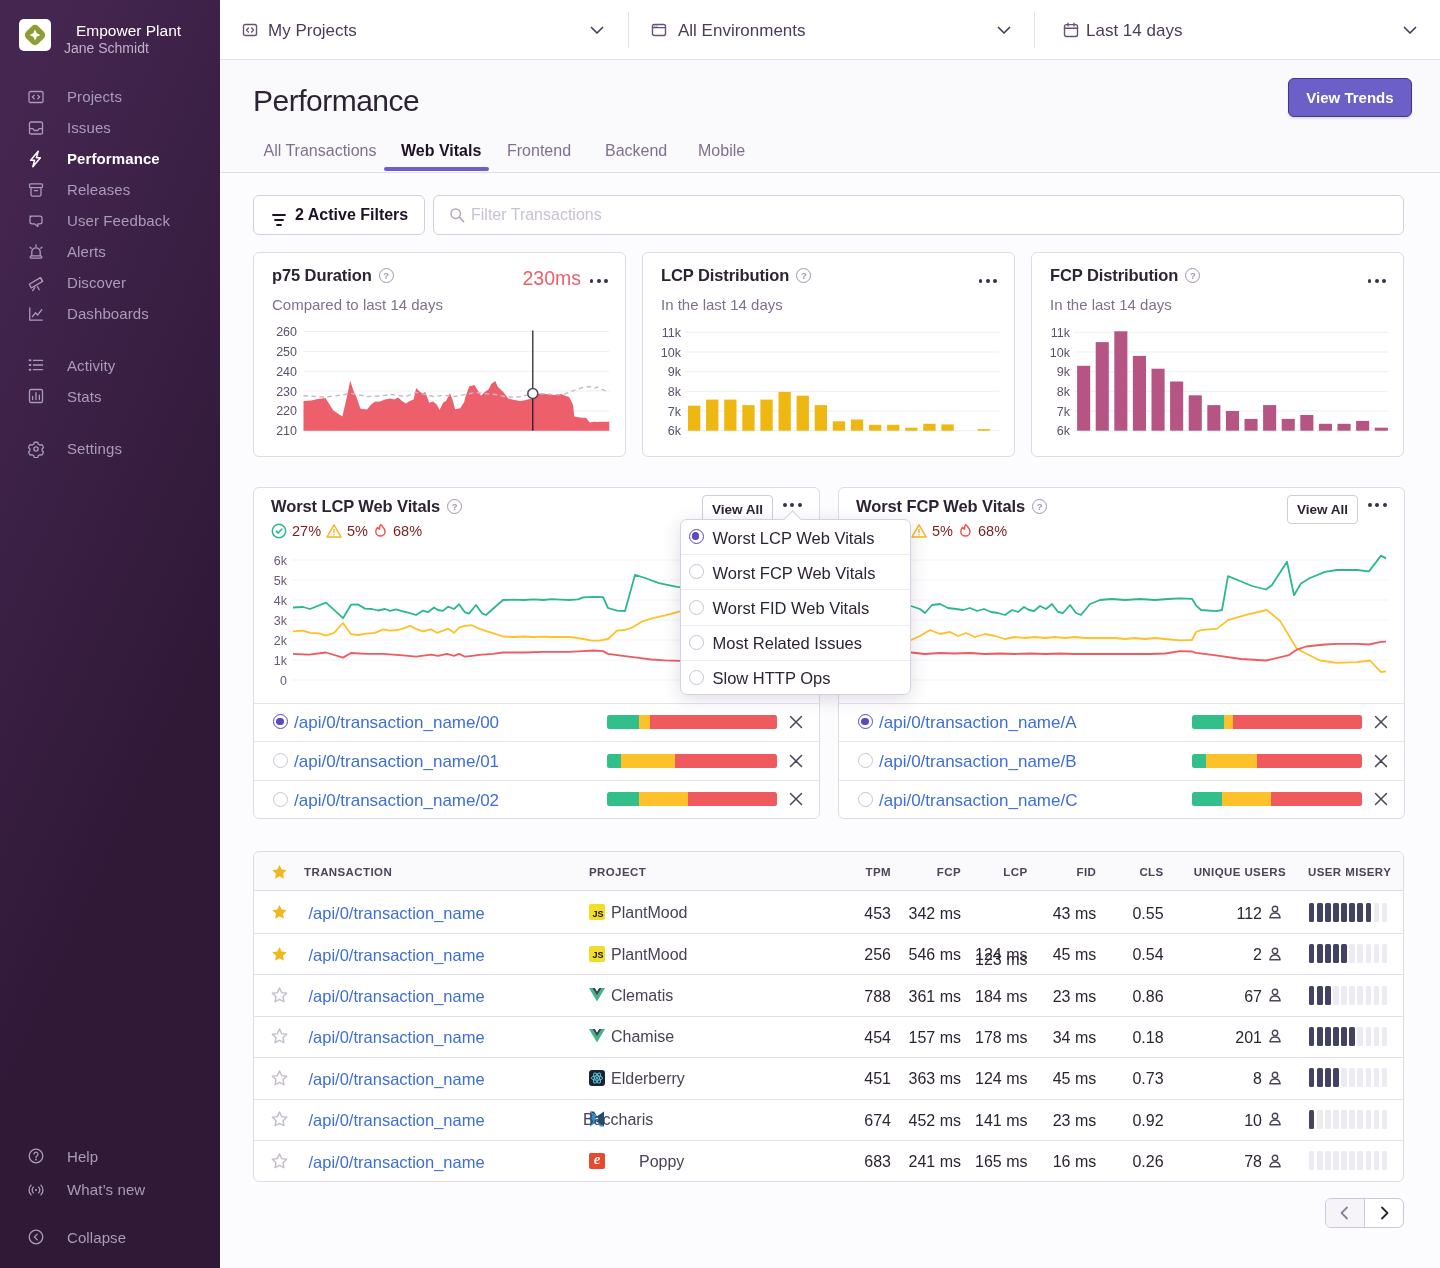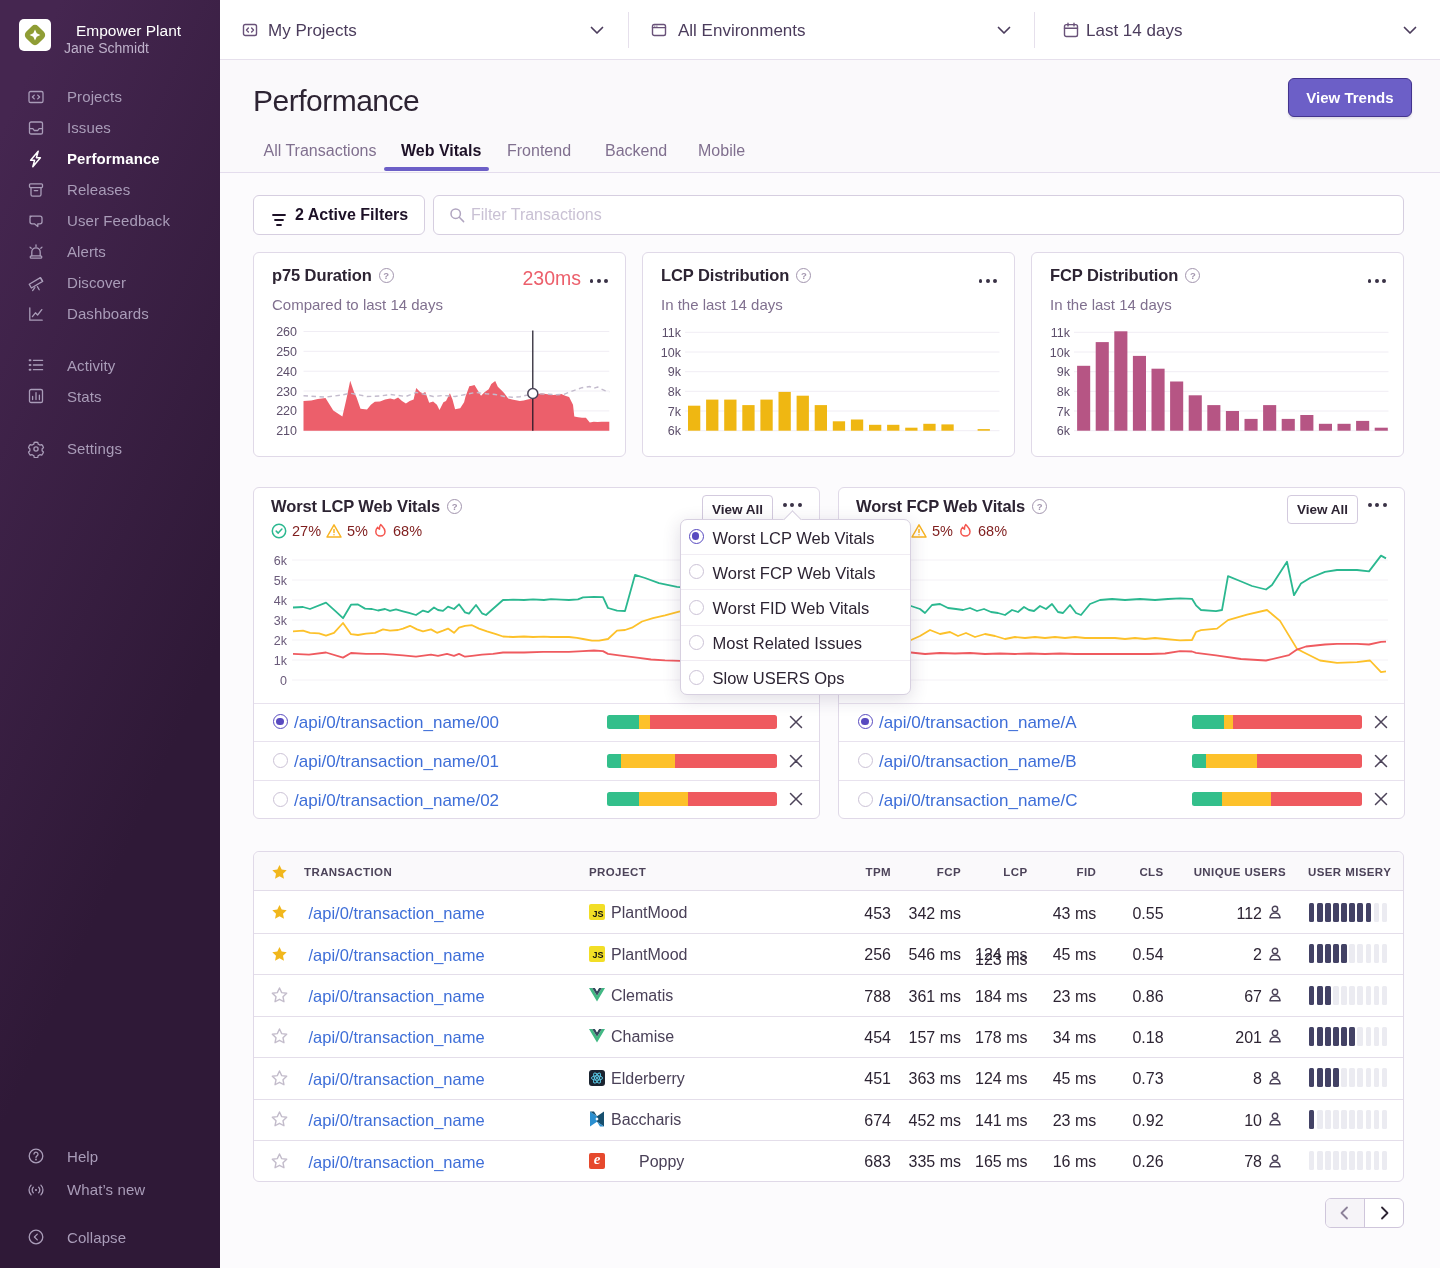--- a/index.html
+++ b/index.html
@@ -621,21 +621,21 @@
       <path d="M8.5 1l2.2 4.6 5 .65-3.7 3.5.95 5L8.5 12.3l-4.45 2.45.95-5L1.3 6.25l5-.65z" fill="none" stroke="#c3bccb" stroke-width="1.4" stroke-linejoin="round"></path>
     </svg>
     <div class="lnk" style="left:308.5px;top:1111.3px;font-size:16.5px">/api/0/transaction_name</div>
     <svg class="ab" style="left:589px;top:1111.3px" width="16" height="16" viewBox="0 0 16 16">
       <polygon points="1,0.5 8,5.2 8,10.8 1,15.5" fill="#2b8fd0"></polygon>
       <polygon points="15,0.5 8,5.2 8,10.8 15,15.5" fill="#174f6e"></polygon>
       <polygon points="1,0.5 5,0.5 8,5.2" fill="#174f6e"></polygon>
       <polygon points="15,15.5 11,15.5 8,10.8" fill="#2b8fd0"></polygon>
       <polygon points="8,6.2 9.6,8 8,9.8 6.4,8" fill="#fff"></polygon>
     </svg>
-    <div class="ab" style="left:611px;top:1111.3px;font-size:16px;color:#4a4158">Baccharis</div>
+    <div class="ab" style="left:583px;top:1111.3px;font-size:16px;color:#4a4158">Baccharis</div>
     <div class="num" style="left:771px;top:1111.8px;width:120px">674</div>
     <div class="num" style="left:841px;top:1111.8px;width:120px">452 ms</div>
     <div class="num" style="left:907.5px;top:1111.8px;width:120px">141 ms</div>
     <div class="num" style="left:976.3px;top:1111.8px;width:120px">23 ms</div>
     <div class="num" style="left:1043.6px;top:1111.8px;width:120px">0.92</div>
     <div class="num" style="left:1182px;top:1111.8px;width:80px">10</div>
     <svg class="ab" style="left:1266.5px;top:1111.3px" width="16" height="16" viewBox="0 0 16 16" fill="none" stroke="#4c4359" stroke-width="1.4" stroke-linecap="round">
       <circle cx="8" cy="5" r="2.7"></circle>
       <path d="M2.9 13.7c.5-3.2 2.4-4.7 5.1-4.7s4.6 1.5 5.1 4.7z" stroke-linejoin="round"></path>
     </svg>
@@ -653,21 +653,21 @@
     </div>
     <div class="ab" style="left:254px;top:1140.0px;width:1149px;height:1px;background:#e4deea"></div>
     <svg class="ab" style="left:271px;top:1152.7px" width="17" height="16" viewBox="0 0 17 16">
       <path d="M8.5 1l2.2 4.6 5 .65-3.7 3.5.95 5L8.5 12.3l-4.45 2.45.95-5L1.3 6.25l5-.65z" fill="none" stroke="#c3bccb" stroke-width="1.4" stroke-linejoin="round"></path>
     </svg>
     <div class="lnk" style="left:308.5px;top:1152.7px;font-size:16.5px">/api/0/transaction_name</div>
     <div class="ab" style="left:589px;top:1152.7px;width:16px;height:16px;background:#e6492d;border-radius:2px"></div>
     <div class="ab" style="left:589px;top:1150.7px;width:16px;height:17px;font-size:15px;font-weight:700;color:#fff;display:flex;align-items:center;justify-content:center;font-style:italic;font-family:'Liberation Serif',serif">e</div>
     <div class="ab" style="left:639px;top:1152.7px;font-size:16px;color:#4a4158">Poppy</div>
     <div class="num" style="left:771px;top:1153.2px;width:120px">683</div>
-    <div class="num" style="left:841px;top:1153.2px;width:120px">335 ms</div>
+    <div class="num" style="left:841px;top:1153.2px;width:120px">241 ms</div>
     <div class="num" style="left:907.5px;top:1153.2px;width:120px">165 ms</div>
     <div class="num" style="left:976.3px;top:1153.2px;width:120px">16 ms</div>
     <div class="num" style="left:1043.6px;top:1153.2px;width:120px">0.26</div>
     <div class="num" style="left:1182px;top:1153.2px;width:80px">78</div>
     <svg class="ab" style="left:1266.5px;top:1152.7px" width="16" height="16" viewBox="0 0 16 16" fill="none" stroke="#4c4359" stroke-width="1.4" stroke-linecap="round">
       <circle cx="8" cy="5" r="2.7"></circle>
       <path d="M2.9 13.7c.5-3.2 2.4-4.7 5.1-4.7s4.6 1.5 5.1 4.7z" stroke-linejoin="round"></path>
     </svg>
     <div class="mis" style="left:1309.2px;top:1151.2px">
       <i></i>
@@ -698,13 +698,13 @@
     <div class="radio" style="left:688.6px;top:564.3px;z-index:52"></div>
     <div class="ab" style="left:712.5px;top:563.8px;font-size:16.5px;color:#2d2433;z-index:52;white-space:nowrap">Worst FCP Web Vitals</div>
     <div class="ab" style="left:681px;top:589.4px;width:229px;height:1px;background:#f0ecf3;z-index:52"></div>
     <div class="radio" style="left:688.6px;top:599.5px;z-index:52"></div>
     <div class="ab" style="left:712.5px;top:599.0px;font-size:16.5px;color:#2d2433;z-index:52;white-space:nowrap">Worst FID Web Vitals</div>
     <div class="ab" style="left:681px;top:624.6px;width:229px;height:1px;background:#f0ecf3;z-index:52"></div>
     <div class="radio" style="left:688.6px;top:634.7px;z-index:52"></div>
     <div class="ab" style="left:712.5px;top:634.2px;font-size:16.5px;color:#2d2433;z-index:52;white-space:nowrap">Most Related Issues</div>
     <div class="ab" style="left:681px;top:659.8px;width:229px;height:1px;background:#f0ecf3;z-index:52"></div>
     <div class="radio" style="left:688.6px;top:669.9px;z-index:52"></div>
-    <div class="ab" style="left:712.5px;top:669.4px;font-size:16.5px;color:#2d2433;z-index:52;white-space:nowrap">Slow USERS Ops</div>
+    <div class="ab" style="left:712.5px;top:669.4px;font-size:16.5px;color:#2d2433;z-index:52;white-space:nowrap">Slow HTTP Ops</div>
   </div>
 </body></html>

